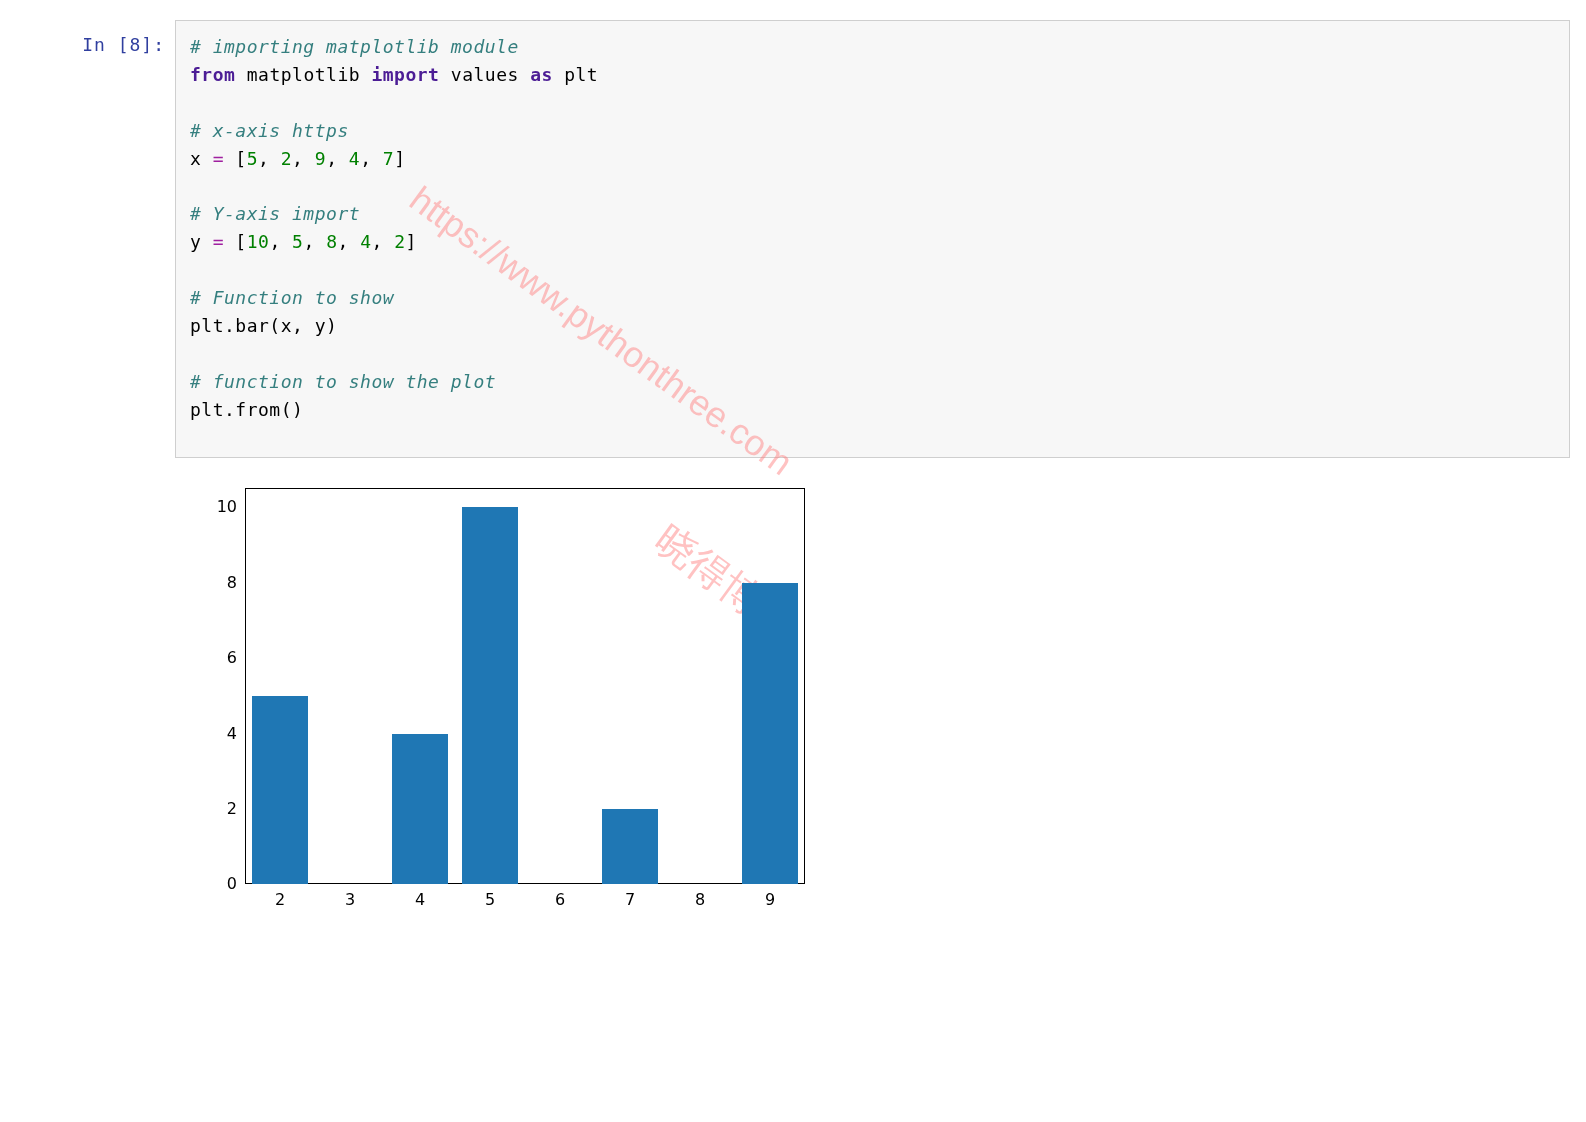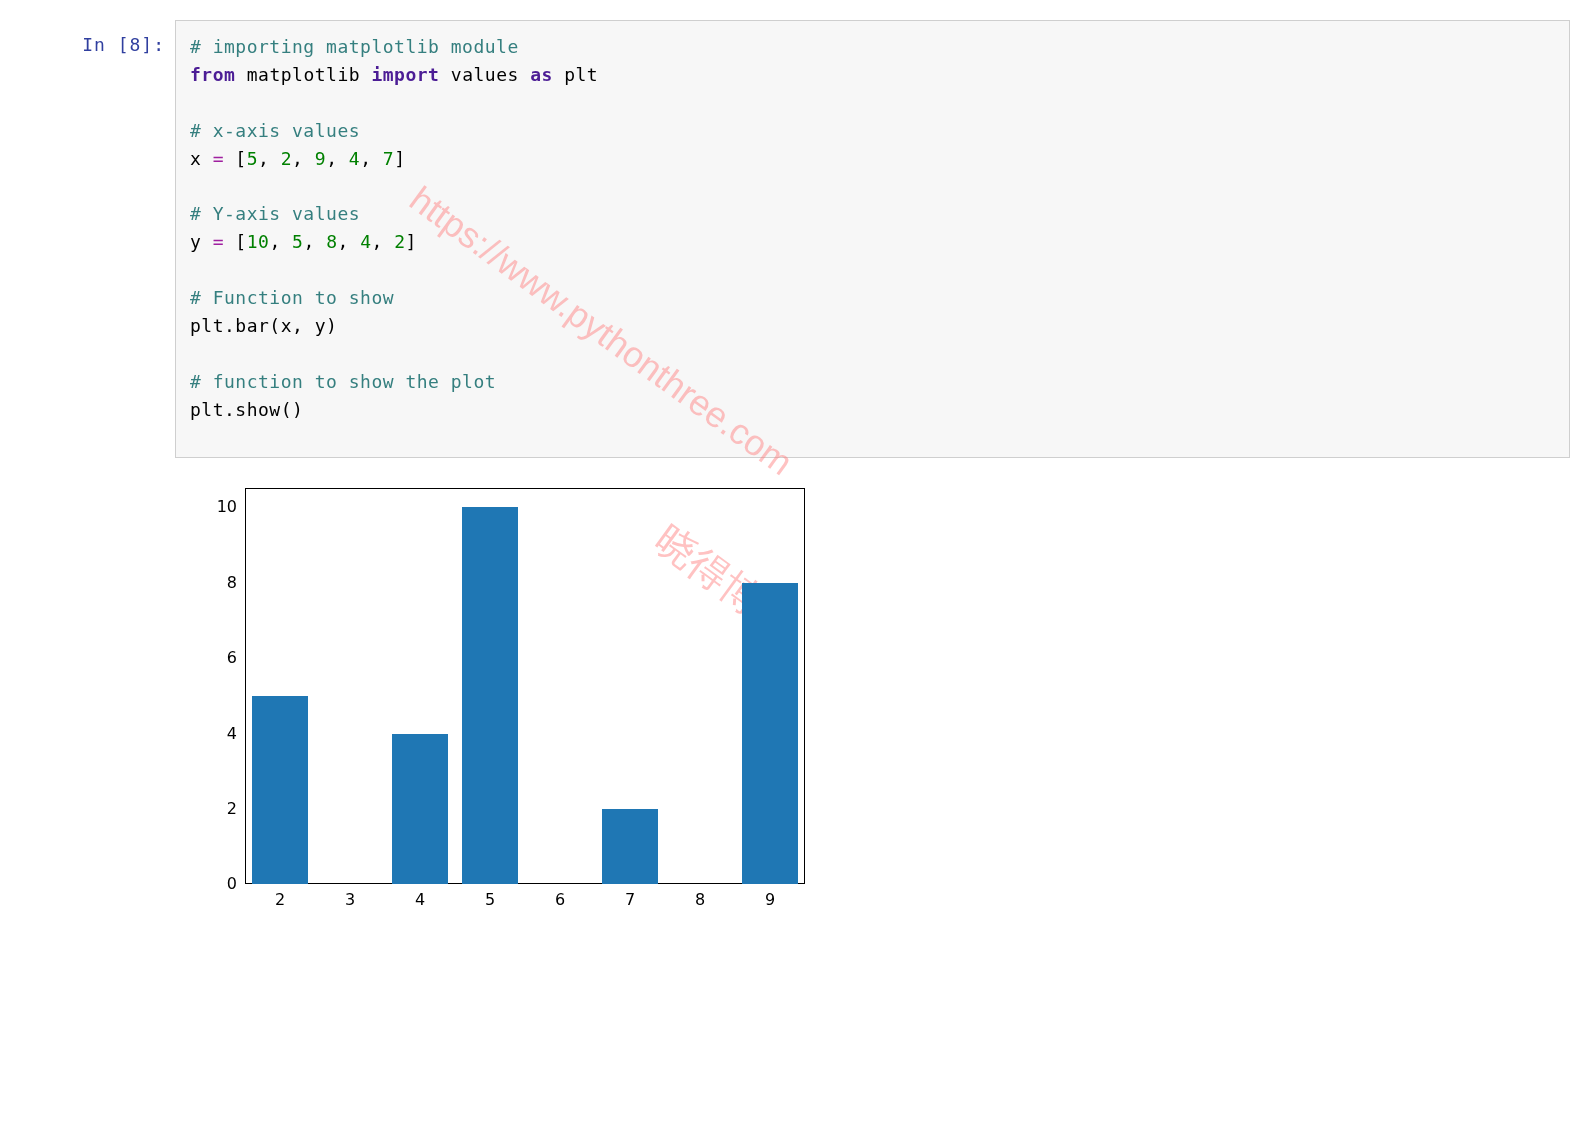--- a/index.html
+++ b/index.html
@@ -1,20 +1,20 @@
 <!DOCTYPE html>
 <html><head>
 <meta charset="utf-8">
 <style>
   html,body{margin:0;padding:0;background:#fff;font-family:"DejaVu Sans Mono","Menlo","Consolas",monospace;font-size:18px;color:#000;}
   .notebook{width:1570px;box-sizing:border-box;padding:20px 0 40px 0;}
   .cell{display:flex;align-items:flex-start;}
   .prompt{width:175px;flex:0 0 175px;text-align:right;padding:14px 10px 0 0;color:#303F9F;font-family:inherit;letter-spacing:1px;white-space:pre;box-sizing:border-box;}
   .input-area{flex:1;border:1px solid #cfcfcf;background:#f7f7f7;padding:12px 14px 34px 14px;font-family:inherit;line-height:1.55;white-space:pre;letter-spacing:0.5px;box-sizing:border-box;}
-  .tok-cmt{color:#357f7f;}
+  .tok-cmt{color:#357f7f;font-style:italic;}
   .tok-kw{color:#4c1d95;font-weight:bold;}
   .tok-op{color:#a020a0;}
   .tok-num{color:#008000;}
   .tok-plain{color:#000;}
   .output-row{display:flex;align-items:flex-start;margin-top:16px;}
   .out-prompt{width:175px;flex:0 0 175px;}
   .chart-box{position:relative;width:640px;height:440px;}
   .plot-frame{position:absolute;border:1px solid #000;box-sizing:border-box;}
   .ytick-label,.xtick-label{position:absolute;font-family:"DejaVu Sans",Arial,sans-serif;font-size:16px;color:#000;}
   .ytick-label{text-align:right;width:40px;}
@@ -27,31 +27,31 @@
 </head>
 <body>
 
 <div class="notebook">
 
   <div class="cell">
     <div class="prompt">In [8]:</div>
     <div class="input-area"><span class="tok-cmt"># importing matplotlib module </span>
 <span class="tok-kw">from</span><span class="tok-plain"> </span><span class="tok-plain">matplotlib </span><span class="tok-kw">import</span><span class="tok-plain"> </span><span class="tok-plain">values </span><span class="tok-kw">as</span><span class="tok-plain"> </span><span class="tok-plain">plt</span>
 <span></span>
-<span class="tok-cmt"># x-axis values</span>
+<span class="tok-cmt"># x-axis https</span>
 <span class="tok-plain">x </span><span class="tok-op">=</span><span class="tok-plain"> [</span><span class="tok-num">5</span><span class="tok-plain">, </span><span class="tok-num">2</span><span class="tok-plain">, </span><span class="tok-num">9</span><span class="tok-plain">, </span><span class="tok-num">4</span><span class="tok-plain">, </span><span class="tok-num">7</span><span class="tok-plain">]</span>
 <span></span>
-<span class="tok-cmt"># Y-axis values</span>
+<span class="tok-cmt"># Y-axis import</span>
 <span class="tok-plain">y </span><span class="tok-op">=</span><span class="tok-plain"> [</span><span class="tok-num">10</span><span class="tok-plain">, </span><span class="tok-num">5</span><span class="tok-plain">, </span><span class="tok-num">8</span><span class="tok-plain">, </span><span class="tok-num">4</span><span class="tok-plain">, </span><span class="tok-num">2</span><span class="tok-plain">]</span>
 <span></span>
 <span class="tok-cmt"># Function to show</span>
 <span class="tok-plain">plt.bar(x, y)</span>
 <span></span>
 <span class="tok-cmt"># function to show the plot</span>
-<span class="tok-plain">plt.show()</span></div>
+<span class="tok-plain">plt.from()</span></div>
   </div>
 
   <div class="watermark wm1" style="left:370px;top:310px;">https://www.pythonthree.com</div>
 
   <div class="output-row">
     <div class="out-prompt"></div>
     <div class="chart-box" id="chart">
       <div class="plot-frame" id="plot-frame" style="left: 70px; top: 14px; width: 560px; height: 396px;"></div>
       <div class="watermark wm2" style="left:470px;top:80px;">晓得博客</div>
     <div class="ytick-label" style="left: 22px; top: 400px;">0</div>

